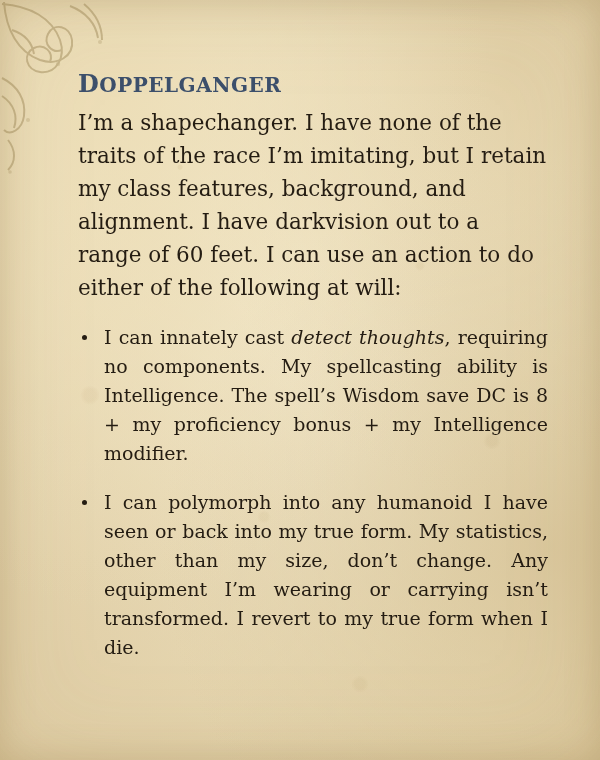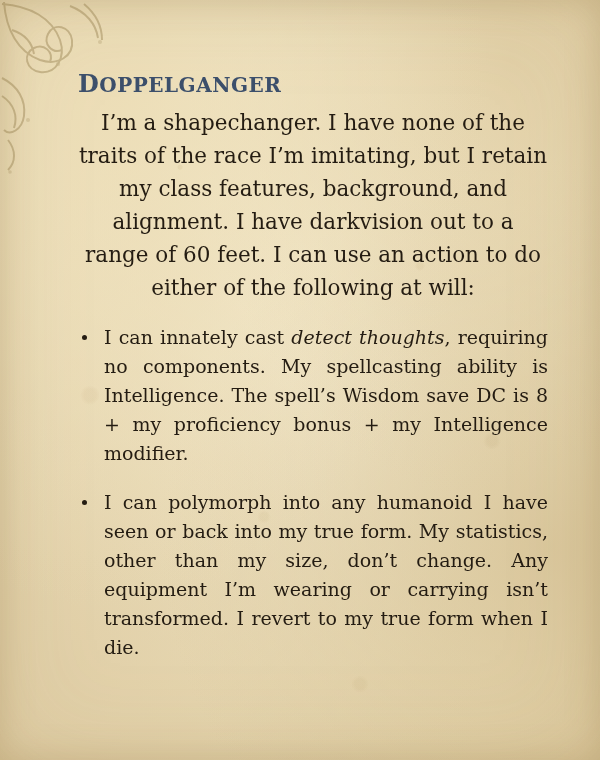--- a/index.html
+++ b/index.html
@@ -88,21 +88,20 @@
   .title::first-letter {
     font-size: 34px;
   }
 
   .body-text {
     color: #241c12;
     font-size: 21.5px;
     line-height: 1.53;
     margin: 0;
     font-family: "DejaVu Serif", serif;
-    text-align: center;
   }
 
   ul.bullets {
     list-style: none;
     margin: 18px 0 0 0;
     padding: 0;
   }
   ul.bullets li {
     position: relative;
     padding-left: 26px;

